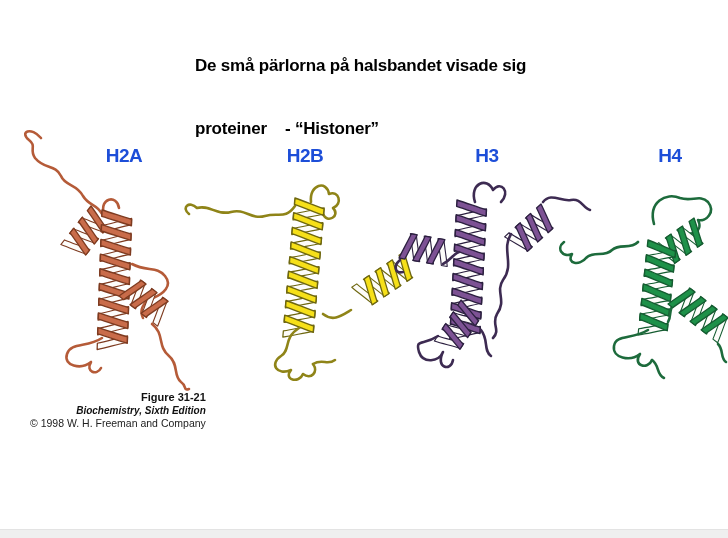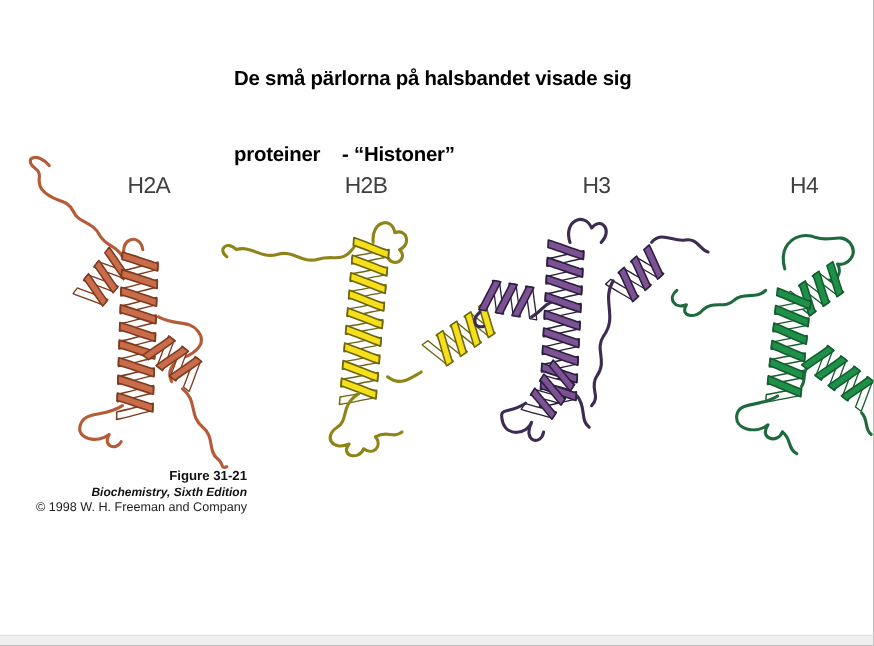--- a/index.html
+++ b/index.html
@@ -9,21 +9,21 @@
   }
   
   .header-text{
     position:absolute;left:158px;top:13px;width:430px;
     font-weight:bold;font-size:17px;line-height:21px;color:#000000;
     letter-spacing:-0.2px;white-space:pre;margin-left:37px;
   }
   
   .protein-label{
     position:absolute;top:145px;transform:translateX(-50%);
-    font-weight:normal;font-size:19px;color:#404040;letter-spacing:-0.5px;
+    font-weight:bold;font-size:19px;color:#1d4ed8;letter-spacing:-0.5px;
   }
   
   .protein{position:absolute;}
   .protein svg{overflow:visible;display:block;}
   .front{fill:var(--ribbon);stroke:var(--outline);stroke-width:1.3;stroke-linejoin:round;}
   .back{fill:#fdfcfa;stroke:var(--outline);stroke-width:1.1;stroke-linejoin:round;}
   .coil{fill:none;stroke:var(--coil);stroke-width:2.6;stroke-linecap:round;stroke-linejoin:round;}
   
   .figure-caption{position:absolute;left:30px;top:391px;color:#111;text-align:right;}
   .caption-figure{font-size:11px;font-weight:bold;line-height:13px;}
@@ -102,21 +102,21 @@
 
 <div class="slide">
 
   <div class="header-text">
     <div>De små pärlorna på halsbandet visade sig</div>
     <div>proteiner    - “Histoner”</div>
   </div>
 
   <div class="protein-label" style="left:124px">H2A</div>
   <div class="protein-label" style="left:305px">H2B</div>
-  <div class="protein-label" style="left:497px">H3</div>
+  <div class="protein-label" style="left:487px">H3</div>
   <div class="protein-label" style="left:670px">H4</div>
 
   <div class="protein" style="left: 5px; top: 122px; --ribbon: #c96c4a; --outline: #7e3b20; --coil: #b55b38;">
     <svg width="200" height="270" viewBox="0 0 200 270">
       <path class="coil" d="M36,16 C26,4 14,10 24,18 C32,24 24,28 30,36 C40,48 50,42 56,54 C60,64 72,62 78,74 C84,84 92,82 97,92"></path>
       <path class="coil" d="M99,92 C94,76 112,72 114,86"></path>
       <g transform="translate(86,84) rotate(38)">
           <use href="#h3t"></use>
         </g>
       <g transform="translate(97,88) rotate(2) scale(1.15,1.05)">

